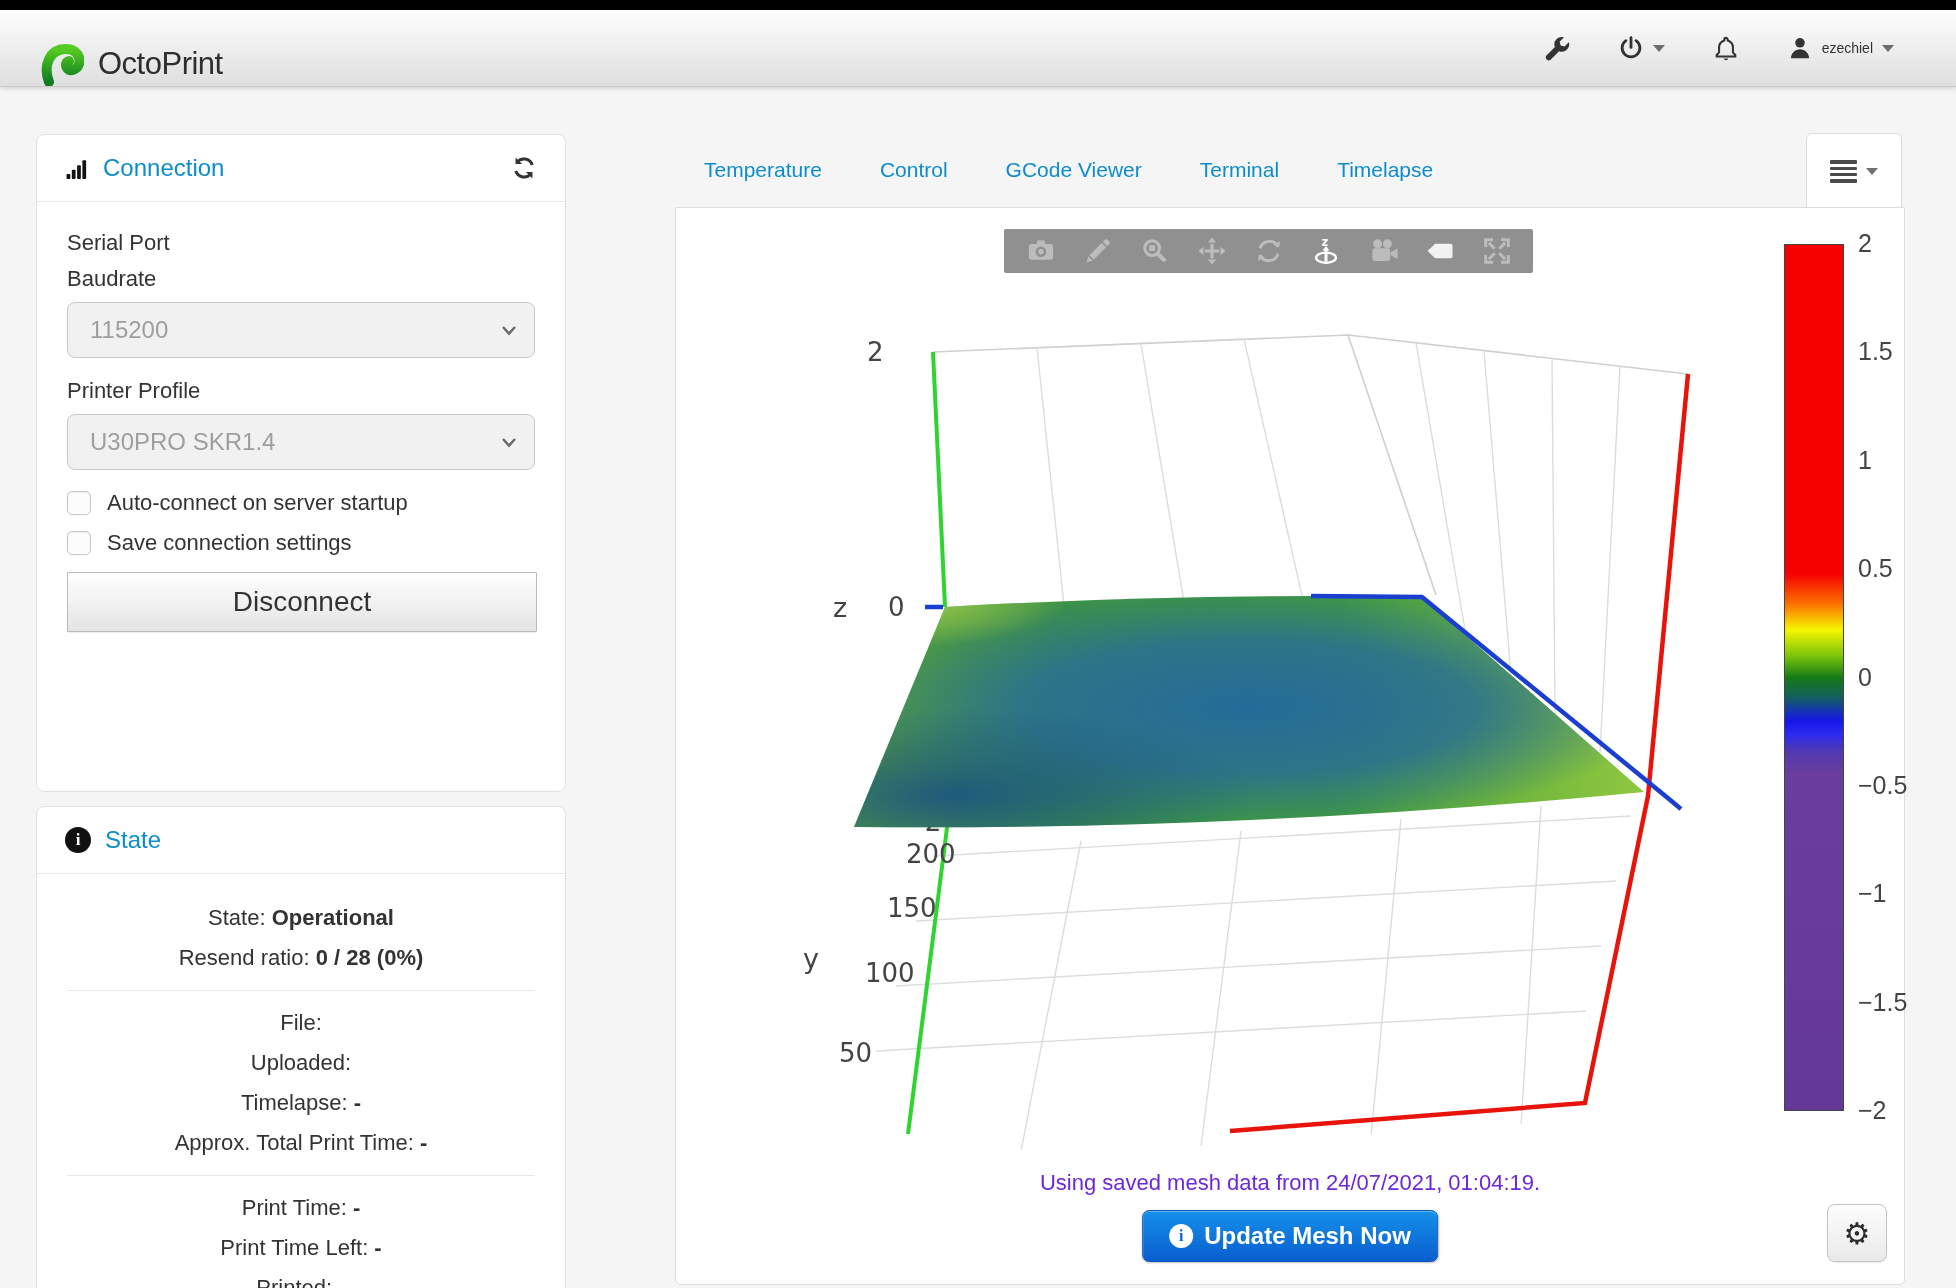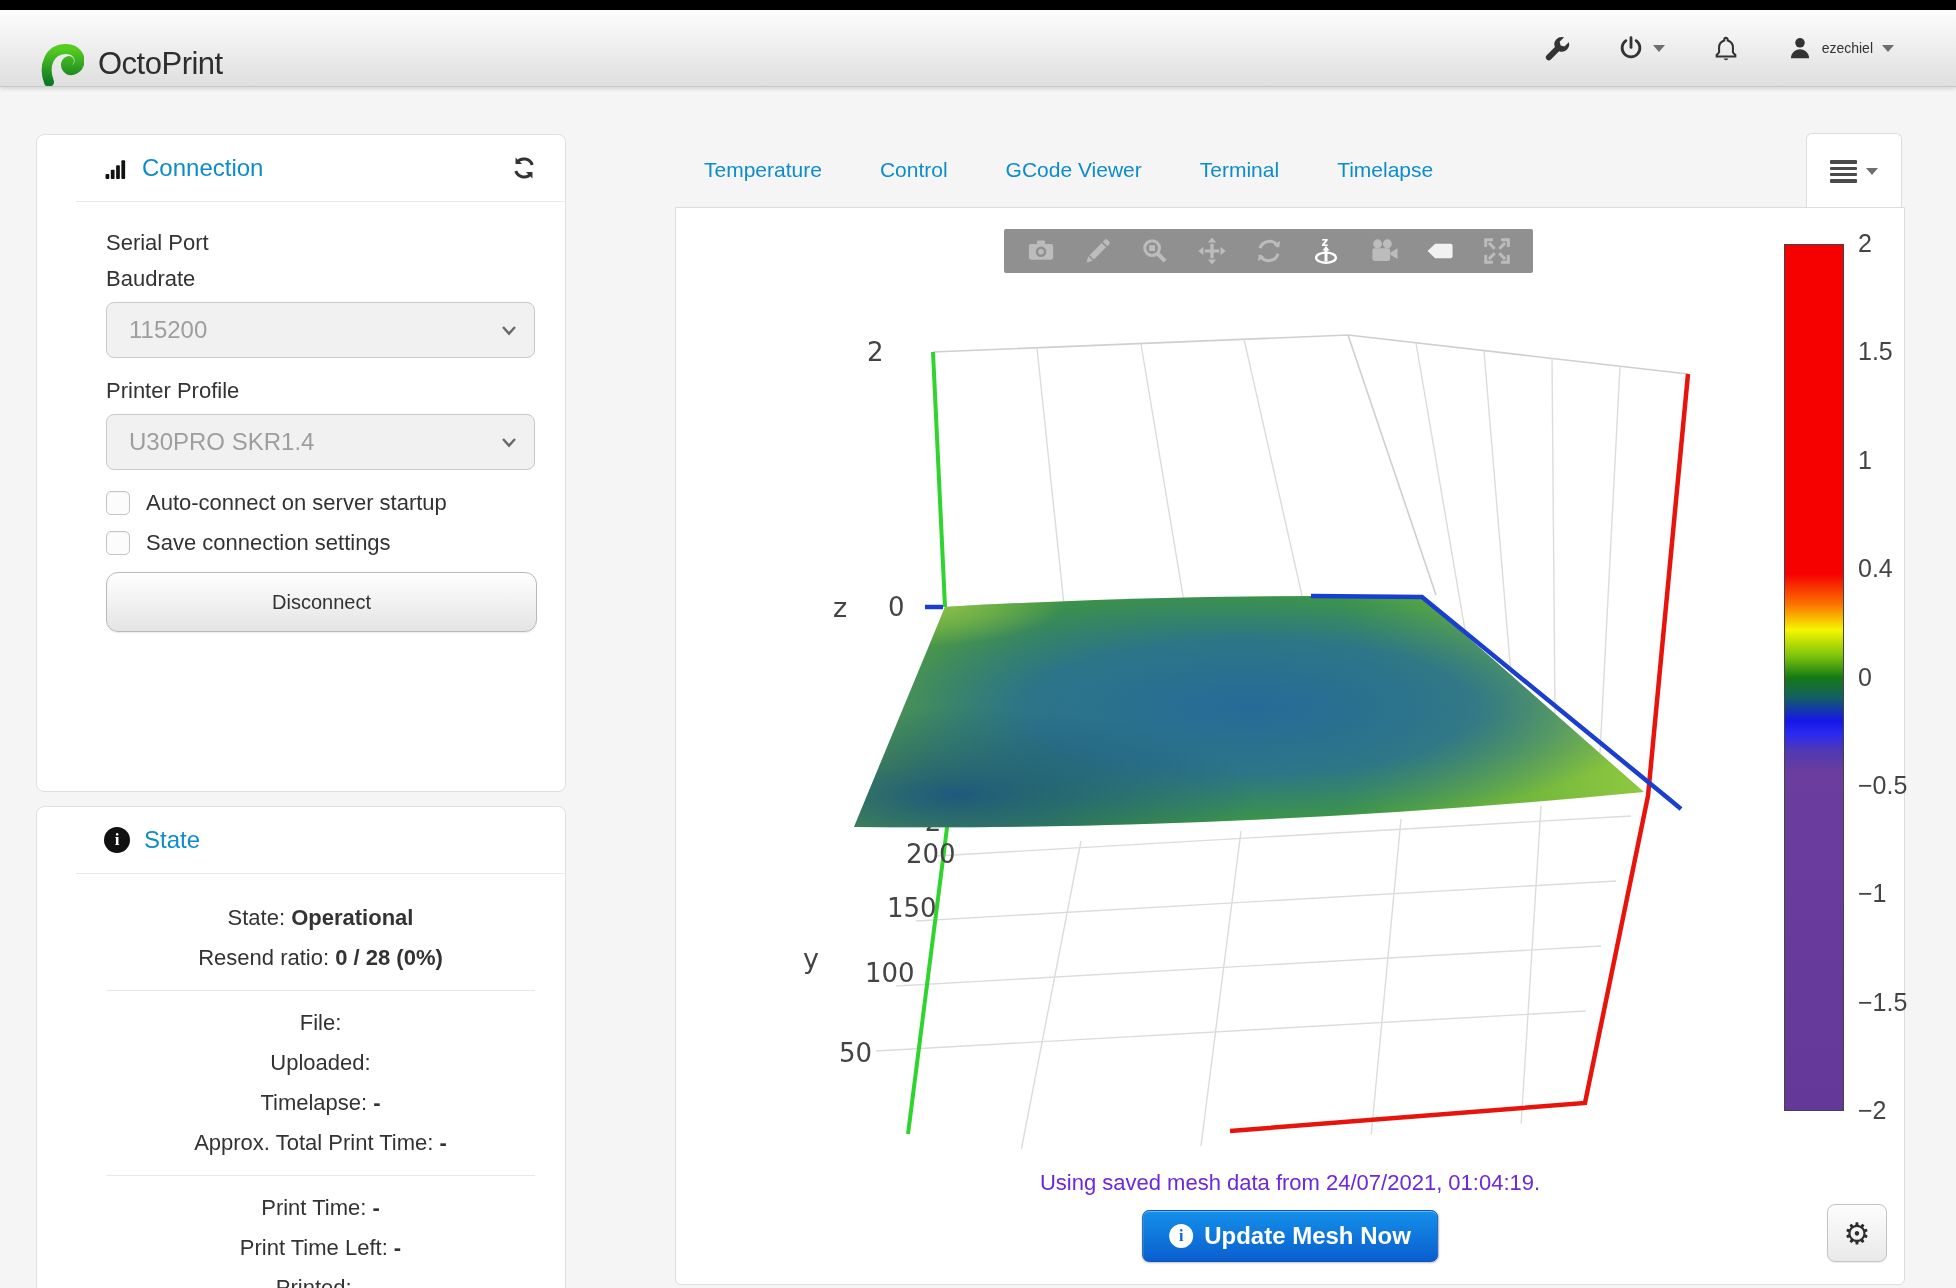--- a/index.html
+++ b/index.html
@@ -10,35 +10,35 @@
   #navbar{position:absolute;left:0;top:10px;width:100%;height:76px;
           background:linear-gradient(#fdfdfd,#dfdfdf);border-bottom:1px solid #c9c9c9;
           box-shadow:0 1px 5px rgba(0,0,0,.18);display:flex;align-items:flex-end;}
   .brand{display:flex;align-items:center;gap:14px;margin-left:40px;}
   .brand-text{font-size:31px;color:#2e2e2e;letter-spacing:-.5px;}
   .nav-icons{position:absolute;right:62px;top:0;height:76px;display:flex;align-items:center;gap:48px;}
   .nav-item{display:flex;align-items:center;gap:9px;cursor:pointer;}
   .caret{width:0;height:0;border-left:6px solid transparent;border-right:6px solid transparent;border-top:7px solid #6e6e6e;}
   .username{font-size:14px;color:#333;}
   
-  .panel{position:absolute;left:36px;width:530px;background:#fff;border:1px solid #e0e0e0;border-radius:8px;box-sizing:border-box;padding-left:39px;}
+  .panel{position:absolute;left:36px;width:530px;background:#fff;border:1px solid #e0e0e0;border-radius:8px;box-sizing:border-box;}
   #connection-panel{top:134px;height:658px;}
   #state-panel{top:806px;height:600px;}
   .panel-header{display:flex;align-items:center;gap:14px;padding:0 28px;height:66px;border-bottom:1px solid #e9e9e9;}
   .panel-title{font-size:24px;color:#0d8ccc;}
   .panel-body{padding:24px 30px;}
   .fld-label{font-size:22px;color:#333;margin:4px 0 10px;}
   .select{position:relative;height:56px;border:1px solid #c9c9c9;border-radius:8px;background:#f1f1f1;
           display:flex;align-items:center;padding:0 22px;font-size:24px;color:#9e9e9e;margin-bottom:20px;box-sizing:border-box;}
   .select svg{position:absolute;right:16px;top:21px;}
   .chk-row{display:flex;align-items:center;gap:16px;margin:14px 0;}
   .chk{width:22px;height:22px;border:1px solid #c6c6c6;border-radius:5px;background:#fcfcfc;box-shadow:inset 0 1px 2px rgba(0,0,0,.06);}
   .chk-label{font-size:22px;}
-  .btn-default{margin-top:16px;width:100%;height:58px;border:1px solid #b9b9b9;border-radius:12px;
-          background:linear-gradient(#ffffff,#e4e4e4);font-size:20px;color:#333;
+  .btn-default{margin-top:16px;width:100%;height:58px;border:1px solid #b9b9b9;border-radius:1px;
+          background:linear-gradient(#ffffff,#e4e4e4);font-size:28px;color:#333;
           display:flex;align-items:center;justify-content:center;box-shadow:0 1px 1px rgba(0,0,0,.08);cursor:pointer;}
   .spacer-right{flex:1;}
   .info-circle{width:26px;height:26px;border-radius:50%;background:#111;color:#fff;font-size:17px;font-weight:bold;
           display:flex;align-items:center;justify-content:center;font-family:"Liberation Serif",serif;}
   .state-line{font-size:22px;line-height:40px;text-align:center;}
   .state-line b{font-weight:bold;}
   .hr{border-top:1px solid #e8e8e8;margin:12px 0;}
   
   #tabbar{position:absolute;left:675px;top:133px;width:1230px;height:74px;display:flex;align-items:center;}
   .tab-link{font-size:21px;color:#0d8ccc;margin:0 29px;cursor:pointer;white-space:nowrap;}
@@ -349,21 +349,21 @@
         <text x="152" y="346">z</text>
         <text x="122" y="697">y</text>
       </g>
     </svg>
 
     <div id="colorbar-wrap">
       <div id="colorbar"></div>
       <div class="cb-tick" style="top:-15px">2</div>
       <div class="cb-tick" style="top:93px">1.5</div>
       <div class="cb-tick" style="top:202px">1</div>
-      <div class="cb-tick" style="top:310px">0.4</div>
+      <div class="cb-tick" style="top:310px">0.5</div>
       <div class="cb-tick" style="top:419px">0</div>
       <div class="cb-tick" style="top:527px">−0.5</div>
       <div class="cb-tick" style="top:635px">−1</div>
       <div class="cb-tick" style="top:744px">−1.5</div>
       <div class="cb-tick" style="top:852px">−2</div>
     </div>
 
     <div id="plot-caption">Using saved mesh data from 24/07/2021, 01:04:19.</div>
 
     <div id="update-btn">

